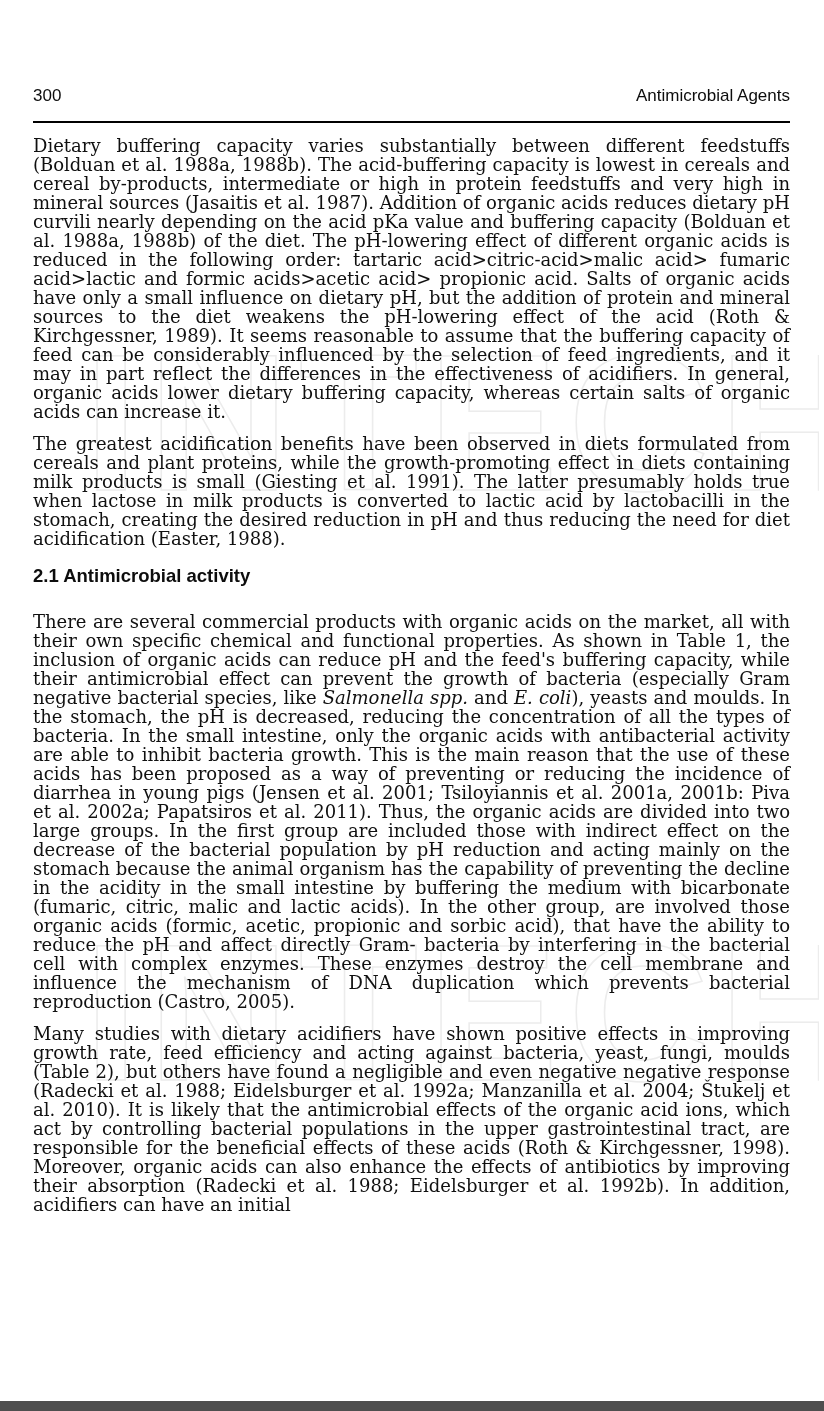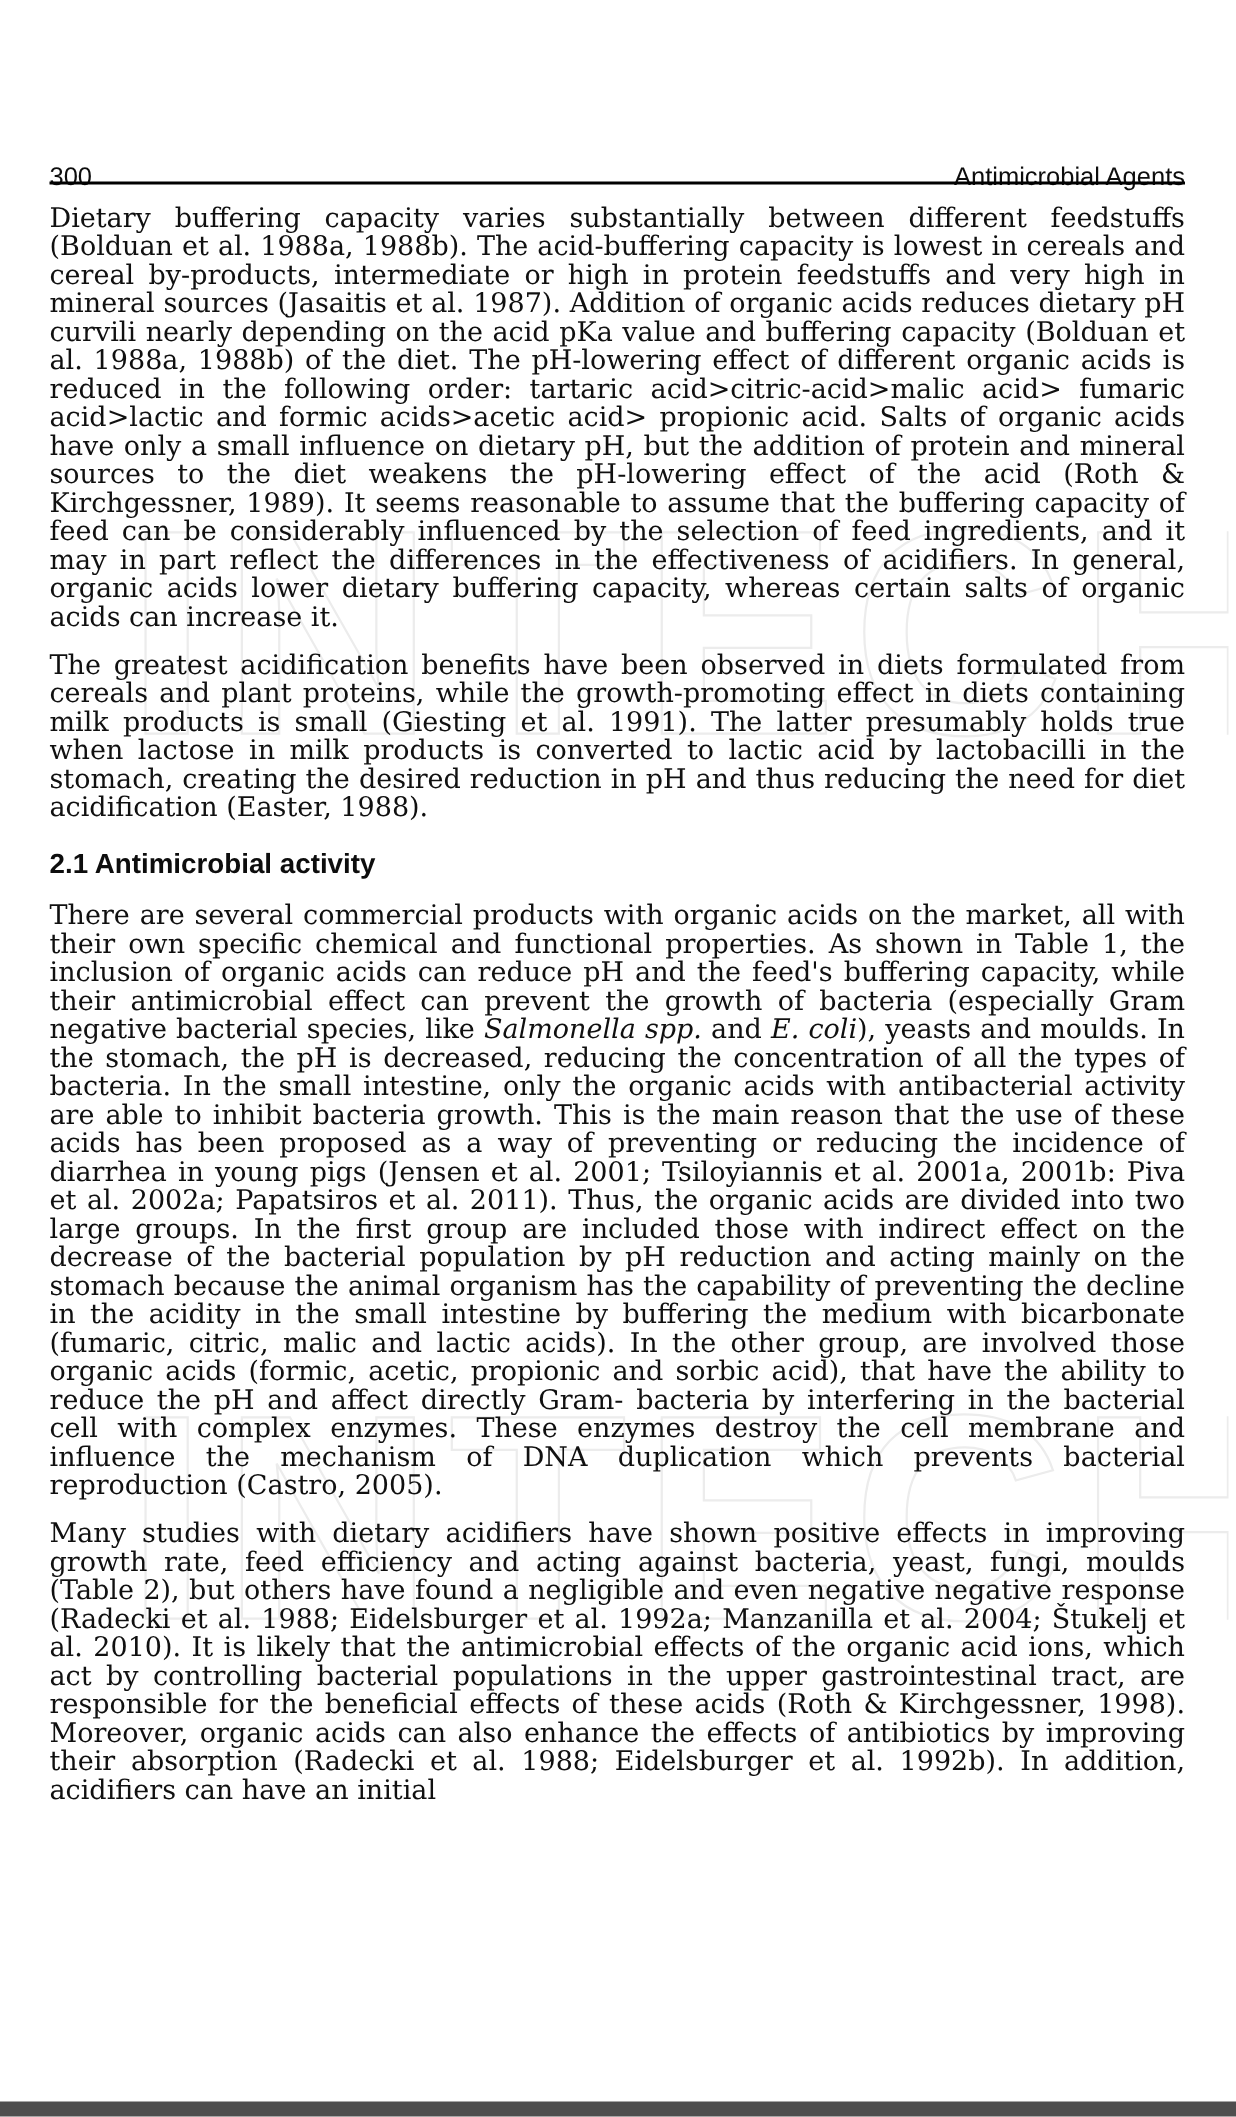--- a/index.html
+++ b/index.html
@@ -9,21 +9,21 @@
     font-family: "DejaVu Serif", serif;
     position: relative;
     overflow: hidden;
   }
   .page {
     position: absolute; inset: 0;
     background: #ffffff;
   }
   .running-header {
     position: absolute;
-    top: 108px; left: 33px; right: 34px;
+    top: 86px; left: 33px; right: 34px;
     display: flex;
     justify-content: space-between;
     align-items: flex-end;
     font-family: "Liberation Sans", sans-serif;
     font-size: 17px;
     color: #0d0d0d;
     z-index: 2;
   }
   .header-rule {
     position: absolute;
@@ -63,21 +63,21 @@
     font-size: 18px;
     line-height: 19px;
     text-align: justify;
     text-justify: inter-word;
   }
   .page-body h2 {
     font-family: "Liberation Sans", sans-serif;
     font-weight: bold;
     font-size: 18.5px;
     color: #0d0d0d;
-    margin: 17px 0 14px 0;
+    margin: 17px 0 25px 0;
     line-height: 22px;
   }
   .footer-bar {
     position: absolute;
     left: 0; right: 0; bottom: 0;
     height: 10px;
     background: #4e4e4e;
     z-index: 3;
   }
 </style>

